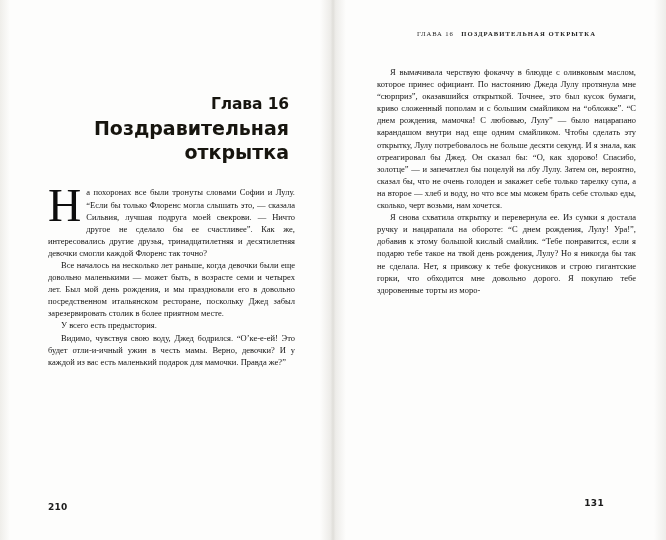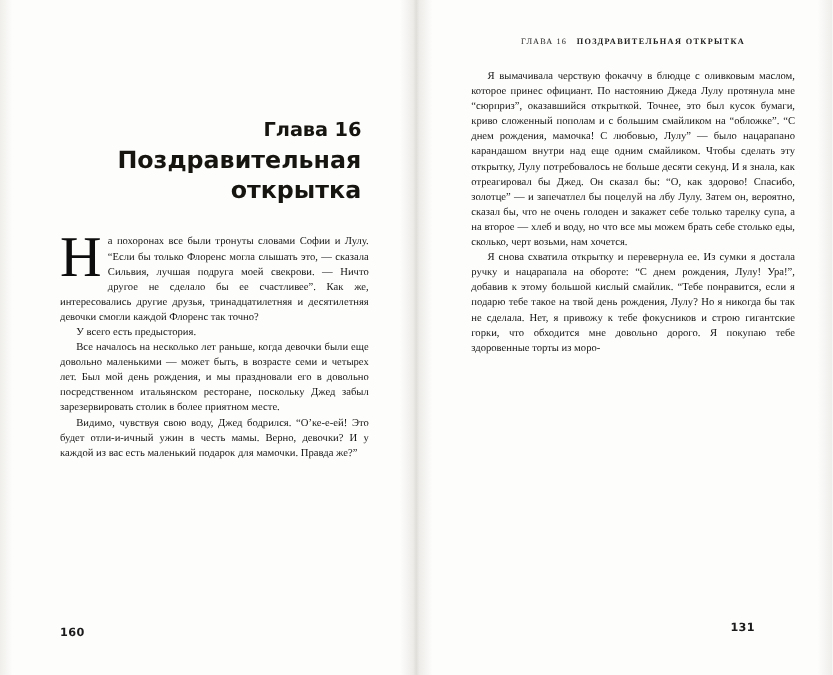--- a/index.html
+++ b/index.html
@@ -63,21 +63,21 @@
     position: relative;
     width: 333px;
     height: 540px;
     box-sizing: border-box;
   }
 
   .page-left {
     padding: 0 38px 0 48px;
   }
   .page-right {
-    padding: 4px 30px 0 44px;
+    padding: 16px 30px 0 44px;
   }
 
   
   .running-head {
     position: absolute;
     top: 30px;
     left: 44px;
     right: 30px;
     text-align: center;
     font-size: 6.6px;
@@ -202,26 +202,26 @@
   <div class="page page-left">
 
     <div class="chapter-head">
       <div class="chapter-number">Глава 16</div>
       <div class="chapter-title">Поздравительная
 открытка</div>
     </div>
 
     <div class="body-col">
       <p class="dropcap-para no-indent"><span class="dropcap">Н</span><span>а похоронах все были тронуты словами Софии и Лулу. “Если бы только Флоренс могла слышать это, — сказала Сильвия, лучшая подруга моей свекрови. — Ничто другое не сделало бы ее счастливее”. Как же, интересовались другие друзья, тринадцатилетняя и десятилетняя девочки смогли каждой Флоренс так точно?</span></p>
+      <p>Все началось на несколько лет раньше, когда девочки были еще довольно маленькими — может быть, в возрасте семи и четырех лет. Был мой день рождения, и мы праздновали его в довольно посредственном итальянском ресторане, поскольку Джед забыл зарезервировать столик в более приятном месте.</p>
       <p>У всего есть предыстория.</p>
-      <p>Все началось на несколько лет раньше, когда девочки были еще довольно маленькими — может быть, в возрасте семи и четырех лет. Был мой день рождения, и мы праздновали его в довольно посредственном итальянском ресторане, поскольку Джед забыл зарезервировать столик в более приятном месте.</p>
       <p>Видимо, чувствуя свою воду, Джед бодрился. “О’ке-е-ей! Это будет отли-и-ичный ужин в честь мамы. Верно, девочки? И у каждой из вас есть маленький подарок для мамочки. Правда же?”</p>
     </div>
 
-    <div class="folio folio-left">160</div>
+    <div class="folio folio-left">210</div>
   </div>
 
   <div class="gutter"></div>
 
   <div class="page page-right">
 
     <div class="running-head">
       <span class="rh-chapter">ГЛАВА 16</span>
       <span>&nbsp;</span>
       <span class="rh-title">ПОЗДРАВИТЕЛЬНАЯ  ОТКРЫТКА</span>

